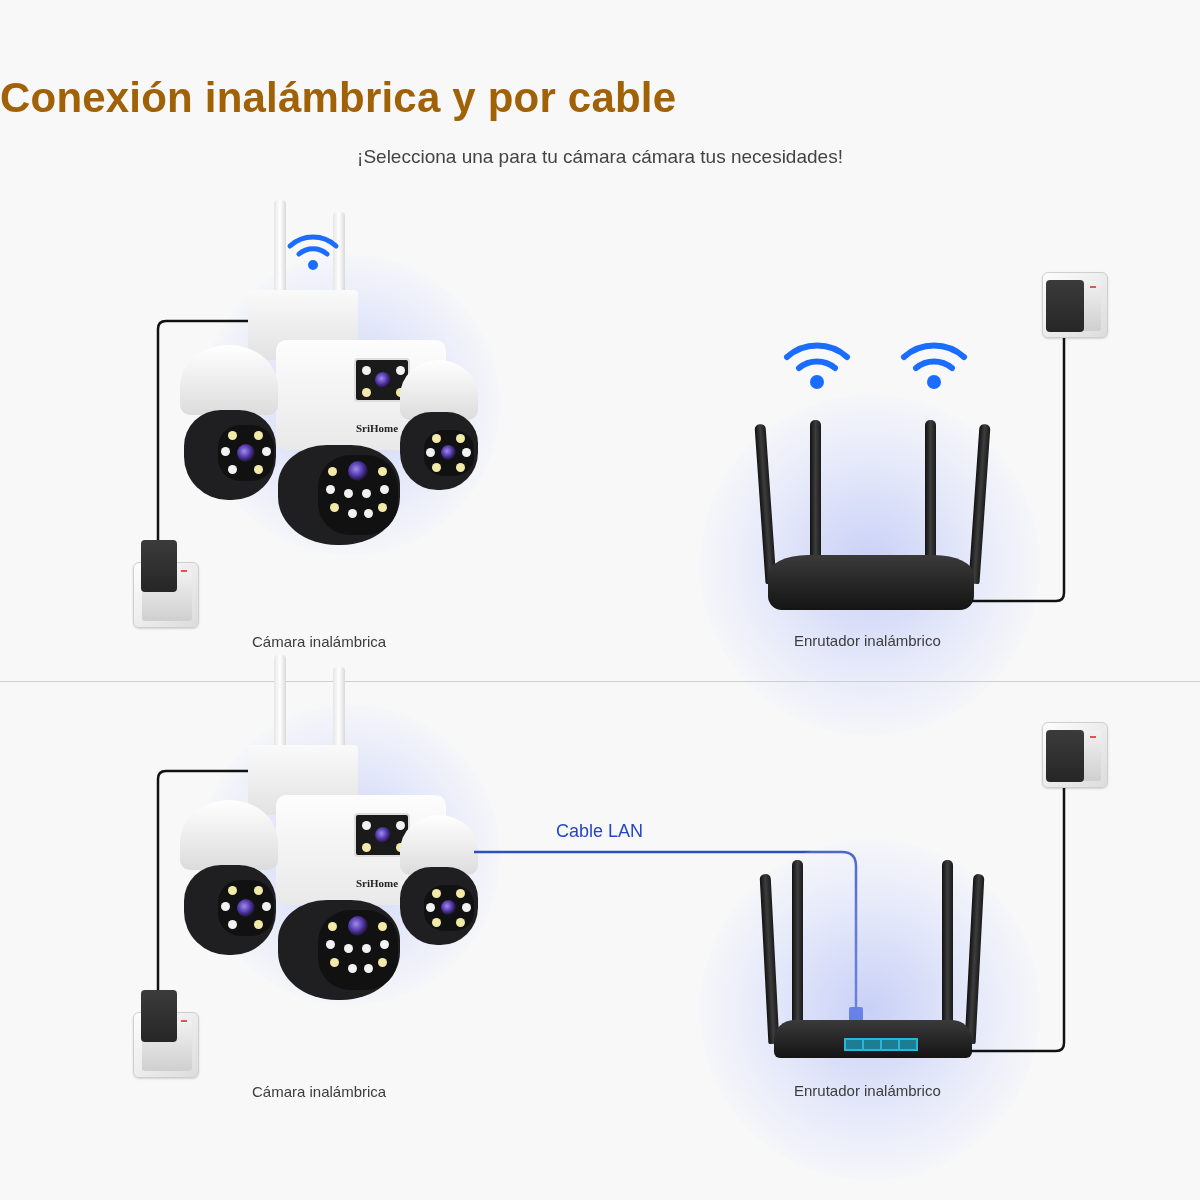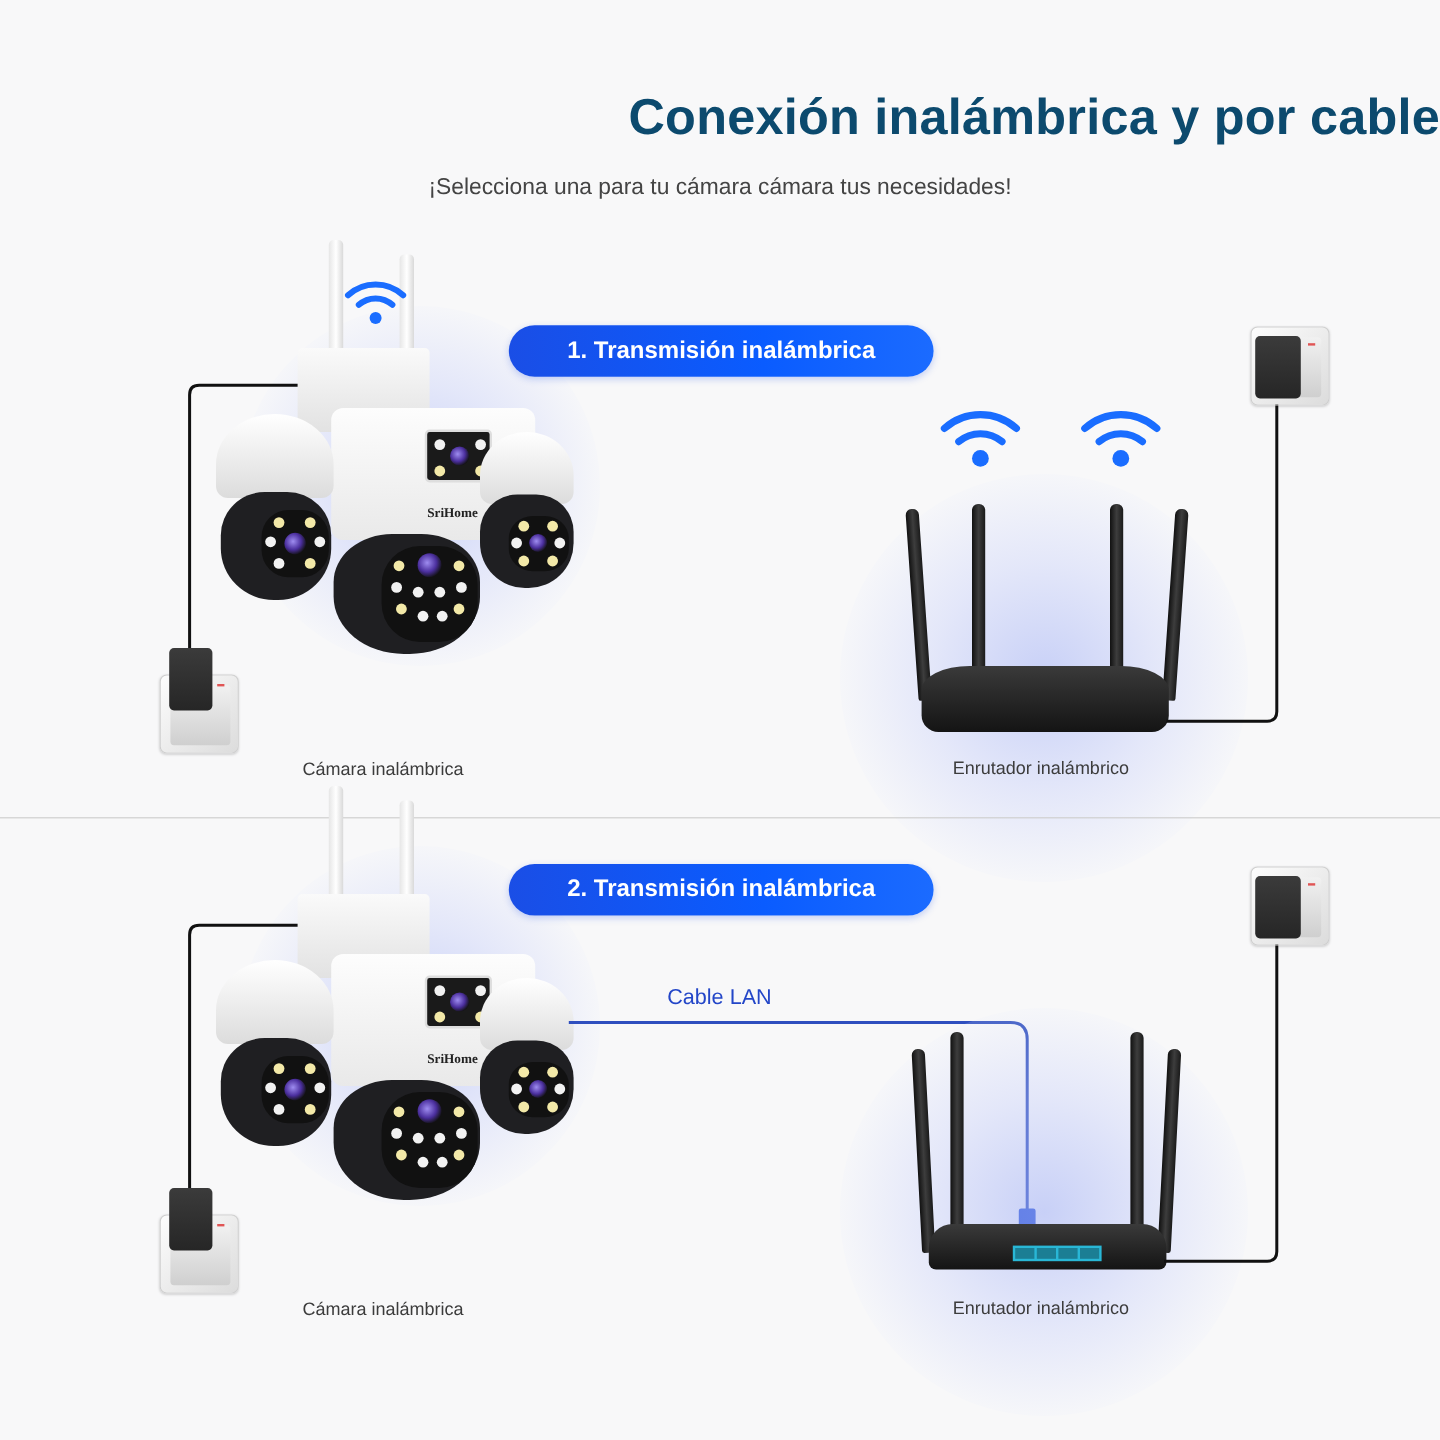--- a/index.html
+++ b/index.html
@@ -1,19 +1,19 @@
 <!DOCTYPE html>
 <html><head>
 <meta charset="utf-8">
 <style>
   * { box-sizing: border-box; margin: 0; padding: 0; }
   html, body { width: 1200px; height: 1200px; background: #f8f8f9; overflow: hidden; }
   body { position: relative; font-family: "Liberation Sans", "DejaVu Sans", sans-serif; color: #333; }
 
-  .title { position: absolute; top: 74px; left: 0; width: 1200px; text-align: right; font-size: 42px; color: #0c4a6e; letter-spacing: 0.2px; }
+  .title { position: absolute; top: 74px; left: 0; width: 1200px; text-align: left; font-size: 42px; color: #a16207; letter-spacing: 0.2px; }
   .subtitle { position: absolute; top: 146px; left: 0; width: 1200px; text-align: center; font-size: 19px; color: #444; }
 
   .section { position: absolute; left: 0; width: 1200px; height: 450px; }
   .section.s1 { top: 195px; }
   .section.s2 { top: 645px; }
   .divider { position: absolute; top: 681px; left: 0; width: 1200px; height: 1px; background: #cfcfcf; }
 
   .pill { position: absolute; left: 424px; width: 354px; height: 43px; border-radius: 22px;
           background: linear-gradient(90deg, #1a4ee6 0%, #0a5cff 60%, #1b6bff 100%);
           color: #fff; font-size: 20px; font-weight: bold; text-align: center; line-height: 43px;
@@ -129,21 +129,20 @@
         <div class="led y" style="left:60px; top:48px;"></div>
     </div>
   </div>
 
   <svg class="wifi" style="left:286px; top:35px;" width="54" height="42" viewBox="0 0 54 42">
     <path d="M4 16 A34 34 0 0 1 50 16" stroke="#1a6dff" stroke-width="5" fill="none" stroke-linecap="round"></path>
     <path d="M13 24 A21 21 0 0 1 41 24" stroke="#1a6dff" stroke-width="5" fill="none" stroke-linecap="round"></path>
     <circle cx="27" cy="35" r="5" fill="#1a6dff"></circle>
   </svg>
 
-  <div class="pill" style="top:76px;">1. Transmisión inalámbrica</div>
 
   <div class="glow" style="left:700px; top:200px; width:340px; height:340px;"></div>
 
   <svg class="wifi" style="left:782px; top:142px;" width="70" height="54" viewBox="0 0 70 54">
     <path d="M5 20 A45 45 0 0 1 65 20" stroke="#1a6dff" stroke-width="6" fill="none" stroke-linecap="round"></path>
     <path d="M17 31 A28 28 0 0 1 53 31" stroke="#1a6dff" stroke-width="6" fill="none" stroke-linecap="round"></path>
     <circle cx="35" cy="45" r="7" fill="#1a6dff"></circle>
   </svg>
   <svg class="wifi" style="left:899px; top:142px;" width="70" height="54" viewBox="0 0 70 54">
     <path d="M5 20 A45 45 0 0 1 65 20" stroke="#1a6dff" stroke-width="6" fill="none" stroke-linecap="round"></path>
@@ -238,21 +237,20 @@
         <div class="led w" style="left:26px; top:34px;"></div>
       <div class="led w" style="left:44px; top:34px;"></div>
         <div class="led w" style="left:62px; top:30px;"></div>
       <div class="led y" style="left:12px; top:48px;"></div>
         <div class="led w" style="left:30px; top:54px;"></div>
       <div class="led w" style="left:46px; top:54px;"></div>
         <div class="led y" style="left:60px; top:48px;"></div>
     </div>
   </div>
 
-  <div class="pill" style="top:75px;">2. Transmisión inalámbrica</div>
 
   <span class="label" style="left:556px; top:176px; font-size:18px; color:#2346c8;">Cable LAN</span>
   <svg style="position:absolute; left:470px; top:200px;" width="400" height="190">
     <path d="M4 7 H372 Q386 7 386 21 V165" stroke="#2f4fbf" stroke-width="2.5" fill="none"></path>
   </svg>
   <div style="position:absolute; left:849px; top:362px; width:14px; height:26px; background:#2550d8; border-radius:2px;"></div>
 
   <div class="glow" style="left:700px; top:195px; width:340px; height:340px;"></div>
 
   <div class="router" style="left:762px; top:215px; width:222px; height:210px;">

